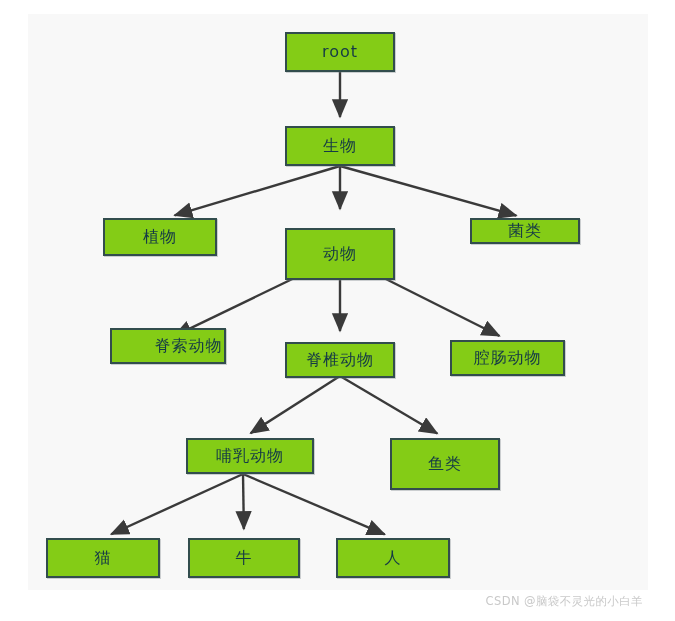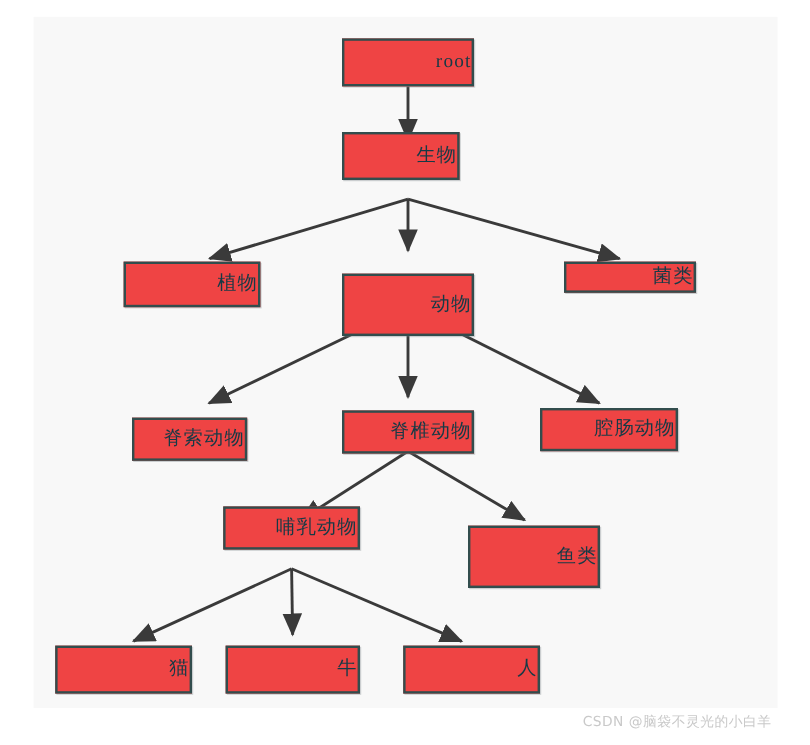--- a/index.html
+++ b/index.html
@@ -33,31 +33,30 @@
     position: absolute;
     left: 0;
     top: 0;
     width: 675px;
     height: 621px;
     overflow: visible;
   }
   .node {
     position: absolute;
     box-sizing: border-box;
-    background: #ef4444;
+    background: #84cc16;
     border: 2px solid #324d4d;
     display: flex;
     align-items: center;
-    justify-content: flex-end;
+    justify-content: center;
     color: #153a46;
     font-size: 16px;
     letter-spacing: 1px;
     line-height: 1;
     box-shadow: 1px 1px 0 rgba(120,130,135,0.35);
-    font-family: Liberation Serif, serif;
   }
   .node-label {
     white-space: nowrap;
   }
   .watermark {
     position: absolute;
     right: 32px;
     bottom: 12px;
     color: #c9c9c9;
     font-size: 11.5px;
@@ -91,42 +90,42 @@
         <line x1="243" y1="474" x2="111.1852702802722" y2="534.2581621575898" marker-end="url(#arrowhead)"></line>
         <line x1="243" y1="474" x2="243.8593921629951" y2="529.0010984316878" marker-end="url(#arrowhead)"></line>
         <line x1="243" y1="474" x2="384.7219964872733" y2="534.4680518345699" marker-end="url(#arrowhead)"></line>
       </g>
   </svg>
 
   <div id="node-layer">
       <div class="node" style="left: 285px; top: 32px; width: 110px; height: 40px;">
         <span class="node-label">root</span>
       </div>
-      <div class="node" style="left: 285px; top: 110px; width: 98px; height: 40px;">
+      <div class="node" style="left: 285px; top: 126px; width: 110px; height: 40px;">
         <span class="node-label">生物</span>
       </div>
       <div class="node" style="left: 103px; top: 218px; width: 114px; height: 38px;">
         <span class="node-label">植物</span>
       </div>
       <div class="node" style="left: 285px; top: 228px; width: 110px; height: 52px;">
         <span class="node-label">动物</span>
       </div>
       <div class="node" style="left: 470px; top: 218px; width: 110px; height: 26px;">
         <span class="node-label">菌类</span>
       </div>
-      <div class="node" style="left: 110px; top: 348px; width: 96px; height: 36px; padding-left: 41px;">
+      <div class="node" style="left: 110px; top: 328px; width: 116px; height: 36px; padding-left: 41px;">
         <span class="node-label">脊索动物</span>
       </div>
       <div class="node" style="left: 285px; top: 342px; width: 110px; height: 36px;">
         <span class="node-label">脊椎动物</span>
       </div>
       <div class="node" style="left: 450px; top: 340px; width: 115px; height: 36px;">
         <span class="node-label">腔肠动物</span>
       </div>
-      <div class="node" style="left: 186px; top: 422px; width: 114px; height: 36px;">
+      <div class="node" style="left: 186px; top: 438px; width: 128px; height: 36px;">
         <span class="node-label">哺乳动物</span>
       </div>
       <div class="node" style="left: 390px; top: 438px; width: 110px; height: 52px;">
         <span class="node-label">鱼类</span>
       </div>
       <div class="node" style="left: 46px; top: 538px; width: 114px; height: 40px;">
         <span class="node-label">猫</span>
       </div>
       <div class="node" style="left: 188px; top: 538px; width: 112px; height: 40px;">
         <span class="node-label">牛</span>

